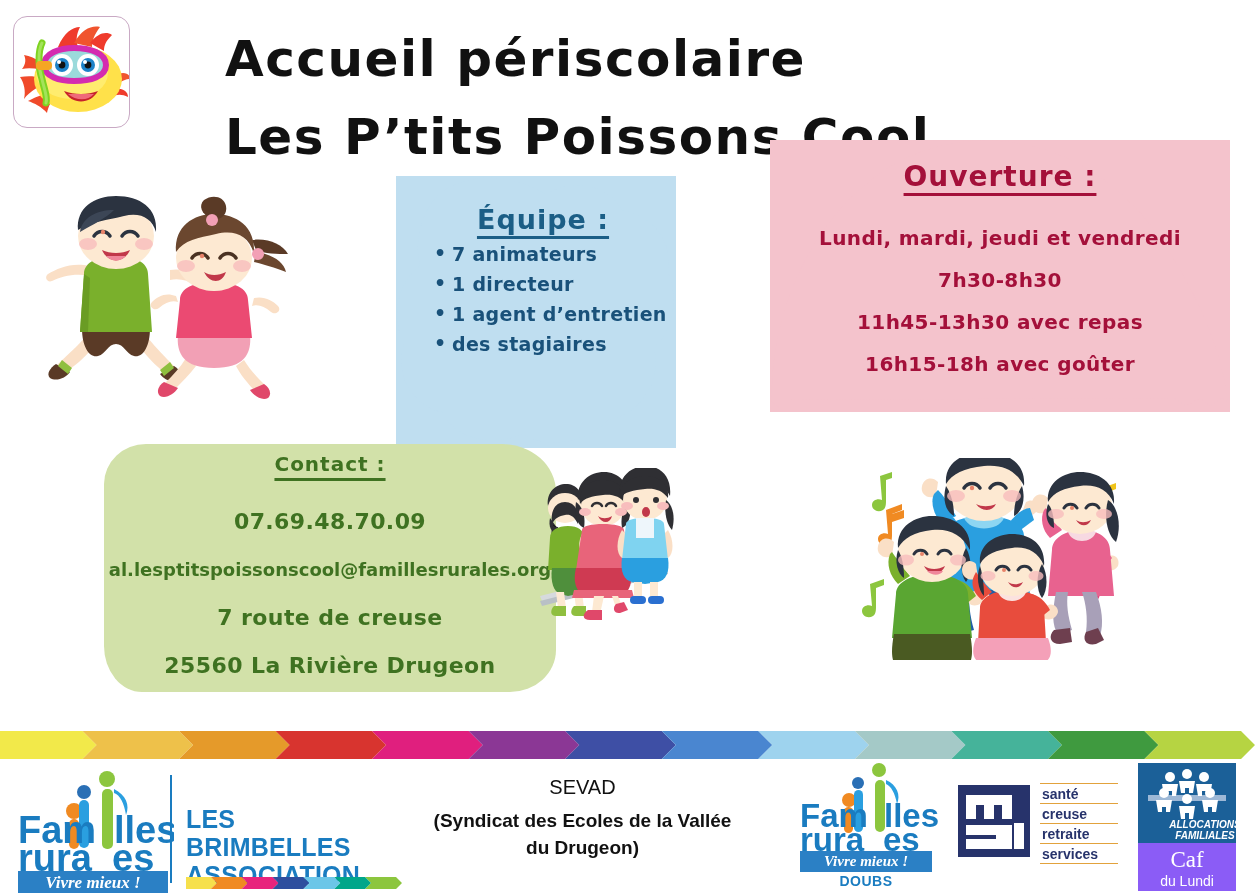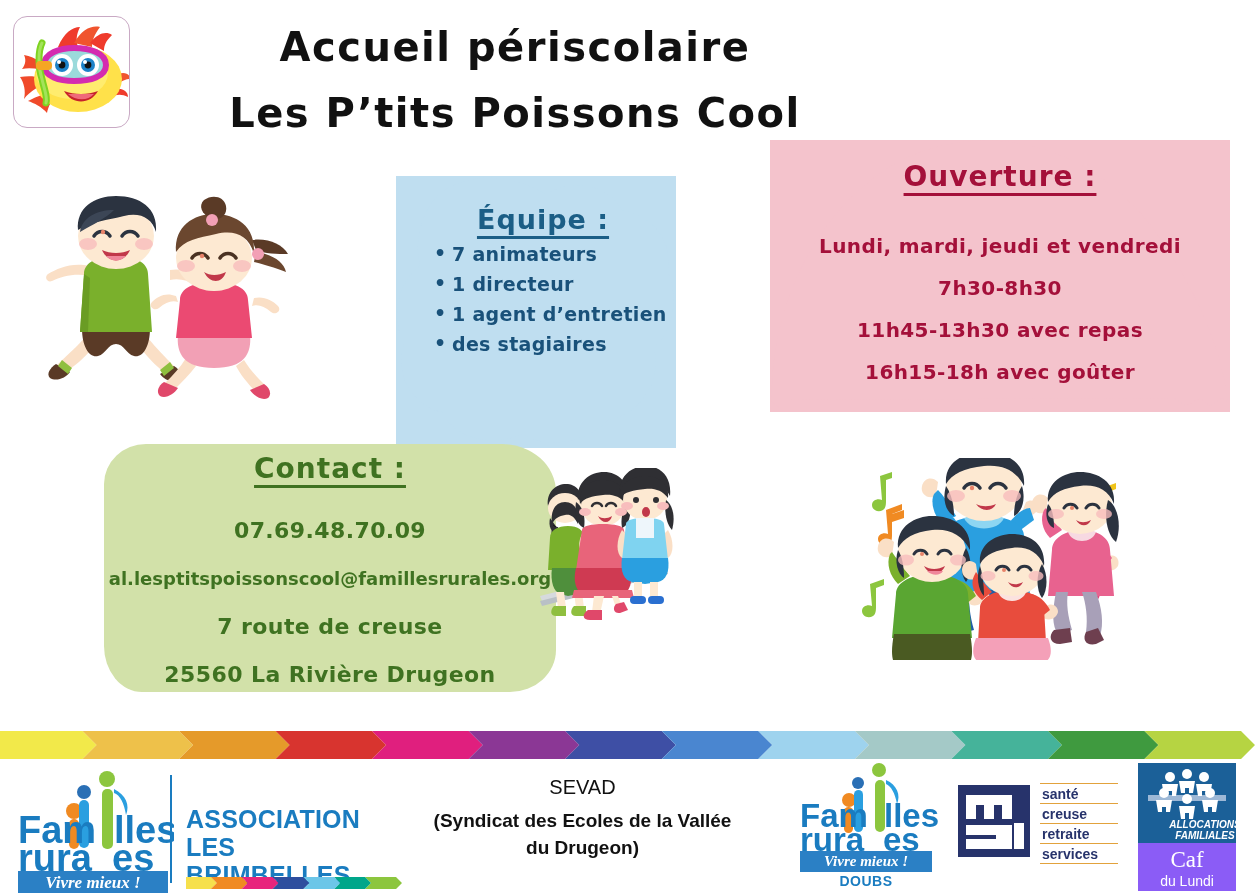--- a/index.html
+++ b/index.html
@@ -28,21 +28,21 @@
 
   
   .title-block {
     position: absolute; left: 225px; top: 14px;
     width: 580px; text-align: center;
     color: #111;
     font-family: "DejaVu Sans", sans-serif;
     font-weight: 700;
     letter-spacing: 1.5px;
   }
-  .title-line { font-size: 40px; line-height: 66px; white-space: nowrap; }
+  .title-line { font-size: 50px; line-height: 66px; white-space: nowrap; margin-top: 12px; }
 
   
   .blob-blue {
     position: absolute; left: 396px; top: 176px;
     width: 280px; height: 272px;
     background: #bfdef0;
   }
   .blob-pink {
     position: absolute; left: 770px; top: 140px;
     width: 460px; height: 272px;
@@ -73,29 +73,29 @@
     font-size: 19px; color: #19517a; font-weight: 700;
     line-height: 30px; position: relative; padding-left: 18px;
     letter-spacing: .3px;
   }
   .equipe-list li:before {
     content: "•"; position: absolute; left: 0; top: -1px; font-size: 19px;
   }
 
   
   .ouv-wrap { position: absolute; left: 790px; top: 160px; width: 420px; text-align: center; }
-  .ouv-head { font-size: 28px; color: #a4103a; margin-bottom: 32px; }
+  .ouv-head { font-size: 28px; color: #a4103a; margin-bottom: 24px; }
   .ouv-line {
     font-size: 20px; color: #a4103a; font-weight: 700;
     line-height: 42px; letter-spacing: .4px; white-space: nowrap;
   }
 
   
   .cont-wrap { position: absolute; left: 104px; top: 452px; width: 452px; text-align: center; }
-  .cont-head { font-size: 28px; color: #3f7221; margin-bottom: 22px; }
+  .cont-head { font-size: 20px; color: #3f7221; margin-bottom: 22px; }
   .cont-line {
     font-size: 22px; color: #3f7221; font-weight: 700;
     line-height: 48px; letter-spacing: .4px; white-space: nowrap;
   }
   .cont-line.email { font-size: 18px; letter-spacing: 0; }
 
   
   .illus { position: absolute; }
   #illus-jumping { left: 20px; top: 188px; width: 292px; height: 222px; }
   #illus-beam    { left: 538px; top: 468px; width: 142px; height: 152px; }
@@ -510,22 +510,22 @@
         <text x="100" y="76" font-size="38" fill="#1a7cc0" font-family="Liberation Sans, sans-serif" font-weight="700">lles</text>
         <text x="4" y="104" font-size="38" fill="#1a7cc0" font-family="Liberation Sans, sans-serif" font-weight="700">rura</text>
         <text x="98" y="104" font-size="38" fill="#1a7cc0" font-family="Liberation Sans, sans-serif" font-weight="700">es</text>
       </svg>
       <div class="vivre-bar" style="position:absolute;left:4px;top:104px;width:150px;height:24px;font-size:17px;line-height:24px">Vivre mieux !</div>
     </div>
 
     <div style="position:absolute;left:170px;top:16px;width:2px;height:108px;background:#1a7cc0"></div>
 
     <div style="position:absolute;left:186px;top:46px;width:220px">
+      <div class="assoc-text" style="font-size:25px">LES BRIMBELLES</div>
       <div class="assoc-text" style="font-size:25px">ASSOCIATION</div>
-      <div class="assoc-text" style="font-size:25px">LES BRIMBELLES</div>
     </div>
     <svg style="position:absolute;left:186px;top:118px;width:216px;height:12px" viewBox="0 0 216 12" preserveAspectRatio="none">
       <g id="mini-chev-g">
           <path d="M-6 0 L24.857142857142858 0 L30.857142857142858 6 L24.857142857142858 12 L-6 12 L0 6 Z" fill="#f6e04c"></path>
           <path d="M24.857142857142858 0 L55.714285714285715 0 L61.714285714285715 6 L55.714285714285715 12 L24.857142857142858 12 L30.857142857142858 6 Z" fill="#f08a22"></path>
           <path d="M55.714285714285715 0 L86.57142857142857 0 L92.57142857142857 6 L86.57142857142857 12 L55.714285714285715 12 L61.714285714285715 6 Z" fill="#e8247c"></path>
           <path d="M86.57142857142857 0 L117.42857142857143 0 L123.42857142857143 6 L117.42857142857143 12 L86.57142857142857 12 L92.57142857142857 6 Z" fill="#2e4e9e"></path>
           <path d="M117.42857142857143 0 L148.28571428571428 0 L154.28571428571428 6 L148.28571428571428 12 L117.42857142857143 12 L123.42857142857143 6 Z" fill="#6cc6e8"></path>
           <path d="M148.28571428571428 0 L179.14285714285714 0 L185.14285714285714 6 L179.14285714285714 12 L148.28571428571428 12 L154.28571428571428 6 Z" fill="#00a68a"></path>
           <path d="M179.14285714285714 0 L210 0 L216 6 L210 12 L179.14285714285714 12 L185.14285714285714 6 Z" fill="#8cc63e"></path>

